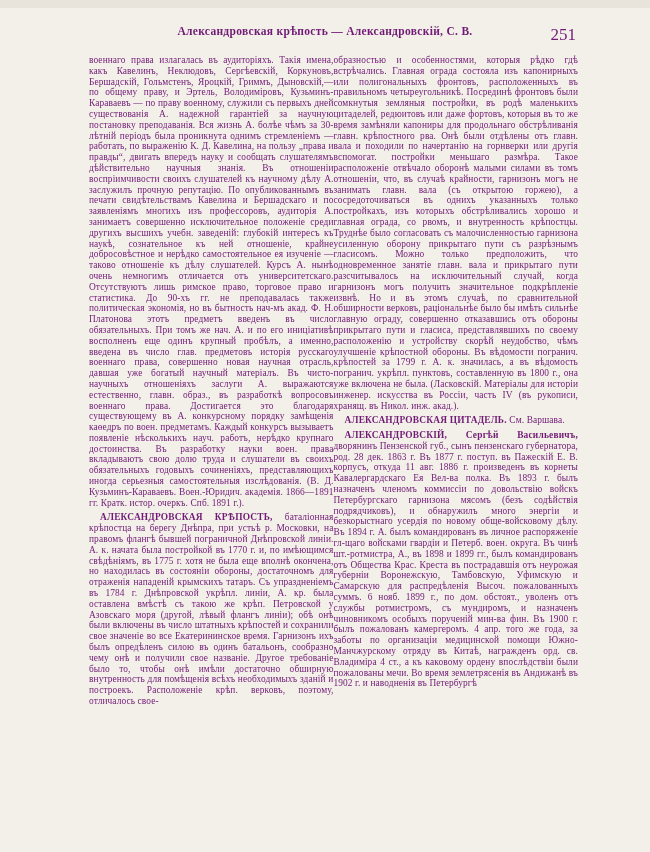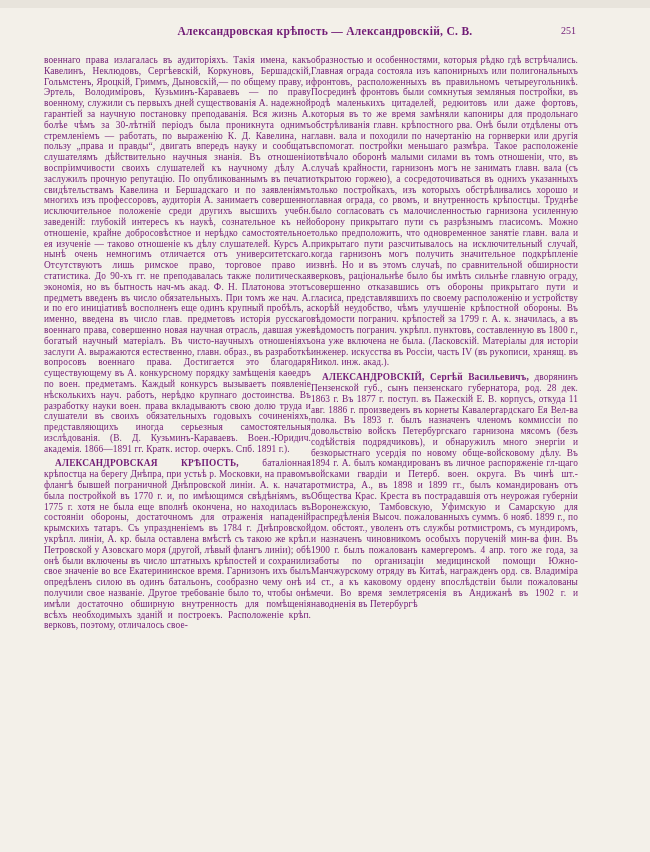--- a/index.html
+++ b/index.html
@@ -26,26 +26,26 @@
     text-align: center;
   }
   .running-head .head-title {
     font-weight: bold;
     letter-spacing: 0.3px;
   }
   .running-head .page-number {
     position: absolute;
     right: 74px;
     top: 17px;
-    font-size: 10px;
+    font-size: 17px;
     font-weight: normal;
   }
   .columns {
     display: flex;
-    padding: 8px 72px 0 44px;
+    padding: 8px 72px 0 89px;
     box-sizing: border-box;
   }
   .col {
     flex: 1 1 0;
     min-width: 0;
     text-align: justify;
     font-size: 9.4px;
     line-height: 10.8px;
     letter-spacing: 0.1px;
     hyphens: auto;
@@ -76,16 +76,17 @@
     <span class="head-title">Александровская крѣпость — Александровскій, С. В.</span>
     <span class="page-number">251</span>
   </div>
   <div class="columns">
     <div class="col">
         <p class="continued">военнаго права излагалась въ аудиторіяхъ. Такія имена, какъ Кавелинъ, Неклюдовъ, Сергѣевскій, Коркуновъ, Бершадскій, Гольмстенъ, Яроцкій, Гриммъ, Дыновскій,— по общему праву, и Эртель, Володиміровъ, Кузьминъ-Караваевъ — по праву военному, служили съ первыхъ дней существованія А. надежной гарантіей за научную постановку преподаванія. Вся жизнь А. болѣе чѣмъ за 30-лѣтній періодъ была проникнута однимъ стремленіемъ — работать, по выраженію К. Д. Кавелина, на пользу „права и правды“, двигать впередъ науку и сообщать слушателямъ дѣйствительно научныя знанія. Въ отношеніи воспріимчивости своихъ слушателей къ научному дѣлу А. заслужилъ прочную репутацію. По опубликованнымъ въ печати свидѣтельствамъ Кавелина и Бершадскаго и по заявленіямъ многихъ изъ профессоровъ, аудиторія А. занимаетъ совершенно исключительное положеніе среди другихъ высшихъ учебн. заведеній: глубокій интересъ къ наукѣ, сознательное къ ней отношеніе, крайне добросовѣстное и нерѣдко самостоятельное ея изученіе — таково отношеніе къ дѣлу слушателей. Курсъ А. нынѣ очень немногимъ отличается отъ университетскаго. Отсутствуютъ лишь римское право, торговое право и статистика. До 90-хъ гг. не преподавалась также политическая экономія, но въ бытность нач-мъ акад. Ф. Н. Платонова этотъ предметъ введенъ въ число обязательныхъ. При томъ же нач. А. и по его иниціативѣ восполненъ еще одинъ крупный пробѣлъ, а именно, введена въ число глав. предметовъ исторія русскаго военнаго права, совершенно новая научная отрасль, давшая уже богатый научный матеріалъ. Въ чисто-научныхъ отношеніяхъ заслуги А. выражаются естественно, главн. образ., въ разработкѣ вопросовъ военнаго права. Достигается это благодаря существующему въ А. конкурсному порядку замѣщенія каѳедръ по воен. предметамъ. Каждый конкурсъ вызываетъ появленіе нѣсколькихъ науч. работъ, нерѣдко крупнаго достоинства. Въ разработку науки воен. права вкладываютъ свою долю труда и слушатели въ своихъ обязательныхъ годовыхъ сочиненіяхъ, представляющихъ иногда серьезныя самостоятельныя изслѣдованія.<span class="entry-ref"> (В. Д. Кузьминъ-Караваевъ. Воен.-Юридич. академія. 1866—1891 гг. Кратк. истор. очеркъ. Спб. 1891 г.).</span></p>
         <p class="entry"><span class="entry-title">АЛЕКСАНДРОВСКАЯ КРѢПОСТЬ, </span>баталіонная крѣпостца на берегу Днѣпра, при устьѣ р. Московки, на правомъ флангѣ бывшей пограничной Днѣпровской линіи. А. к. начата была постройкой въ 1770 г. и, по имѣющимся свѣдѣніямъ, въ 1775 г. хотя не была еще вполнѣ окончена, но находилась въ состояніи обороны, достаточномъ для отраженія нападеній крымскихъ татаръ. Съ упраздненіемъ въ 1784 г. Днѣпровской укрѣпл. линіи, А. кр. была оставлена вмѣстѣ съ такою же крѣп. Петровской у Азовскаго моря (другой, лѣвый флангъ линіи); обѣ онѣ были включены въ число штатныхъ крѣпостей и сохранили свое значеніе во все Екатерининское время. Гарнизонъ ихъ былъ опредѣленъ силою въ одинъ батальонъ, сообразно чему онѣ и получили свое названіе. Другое требованіе было то, чтобы онѣ имѣли достаточно обширную внутренность для помѣщенія всѣхъ необходимыхъ зданій и построекъ. Расположеніе крѣп. верковъ, поэтому, отличалось свое-</p>
       </div>
     <div class="col">
         <p class="continued">образностью и особенностями, которыя рѣдко гдѣ встрѣчались. Главная ограда состояла изъ капонирныхъ или полигональныхъ фронтовъ, расположенныхъ въ правильномъ четыреугольникѣ. Посрединѣ фронтовъ были сомкнутыя земляныя постройки, въ родѣ маленькихъ цитаделей, редюитовъ или даже фортовъ, которыя въ то же время замѣняли капониры для продольнаго обстрѣливанія главн. крѣпостного рва. Онѣ были отдѣлены отъ главн. вала и походили по начертанію на горнверки или другія вспомогат. постройки меньшаго размѣра. Такое расположеніе отвѣчало оборонѣ малыми силами въ томъ отношеніи, что, въ случаѣ крайности, гарнизонъ могъ не занимать главн. вала (съ открытою горжею), а сосредоточиваться въ однихъ указанныхъ только постройкахъ, изъ которыхъ обстрѣливались хорошо и главная ограда, со рвомъ, и внутренность крѣпостцы. Труднѣе было согласовать съ малочисленностью гарнизона усиленную оборону прикрытаго пути съ разрѣзнымъ гласисомъ. Можно только предположить, что одновременное занятіе главн. вала и прикрытаго пути разсчитывалось на исключительный случай, когда гарнизонъ могъ получить значительное подкрѣпленіе извнѣ. Но и въ этомъ случаѣ, по сравнительной обширности верковъ, раціональнѣе было бы имѣть сильнѣе главную ограду, совершенно отказавшись отъ обороны прикрытаго пути и гласиса, представлявшихъ по своему расположенію и устройству скорѣй неудобство, чѣмъ улучшеніе крѣпостной обороны. Въ вѣдомости погранич. крѣпостей за 1799 г. А. к. значилась, а въ вѣдомость погранич. укрѣпл. пунктовъ, составленную въ 1800 г., она уже включена не была.<span class="entry-ref"> (Ласковскій. Матеріалы для исторіи инженер. искусства въ Россіи, часть IV (въ рукописи, хранящ. въ Никол. инж. акад.).</span></p>
+        <p class="entry"><span class="entry-title">АЛЕКСАНДРОВСКАЯ ЦИТАДЕЛЬ. </span>См. Варшава.</p>
         <p class="entry"><span class="entry-title">АЛЕКСАНДРОВСКІЙ, Сергѣй Васильевичъ, </span>дворянинъ Пензенской губ., сынъ пензенскаго губернатора, род. 28 дек. 1863 г. Въ 1877 г. поступ. въ Пажескій Е. В. корпусъ, откуда 11 авг. 1886 г. произведенъ въ корнеты Кавалергардскаго Ея Вел-ва полка. Въ 1893 г. былъ назначенъ членомъ коммиссіи по довольствію войскъ Петербургскаго гарнизона мясомъ (безъ содѣйствія подрядчиковъ), и обнаружилъ много энергіи и безкорыстнаго усердія по новому обще-войсковому дѣлу. Въ 1894 г. А. былъ командированъ въ личное распоряженіе гл-щаго войсками гвардіи и Петерб. воен. округа. Въ чинѣ шт.-ротмистра, А., въ 1898 и 1899 гг., былъ командированъ отъ Общества Крас. Креста въ пострадавшія отъ неурожая губерніи Воронежскую, Тамбовскую, Уфимскую и Самарскую для распредѣленія Высоч. пожалованныхъ суммъ. 6 нояб. 1899 г., по дом. обстоят., уволенъ отъ службы ротмистромъ, съ мундиромъ, и назначенъ чиновникомъ особыхъ порученій мин-ва фин. Въ 1900 г. былъ пожалованъ камергеромъ. 4 апр. того же года, за заботы по организаціи медицинской помощи Южно-Манчжурскому отряду въ Китаѣ, награжденъ орд. св. Владиміра 4 ст., а къ каковому ордену впослѣдствіи были пожалованы мечи. Во время землетрясенія въ Андижанѣ въ 1902 г. и наводненія въ Петербургѣ</p>
       </div>
   </div>
 </div>
 
 </body></html>

